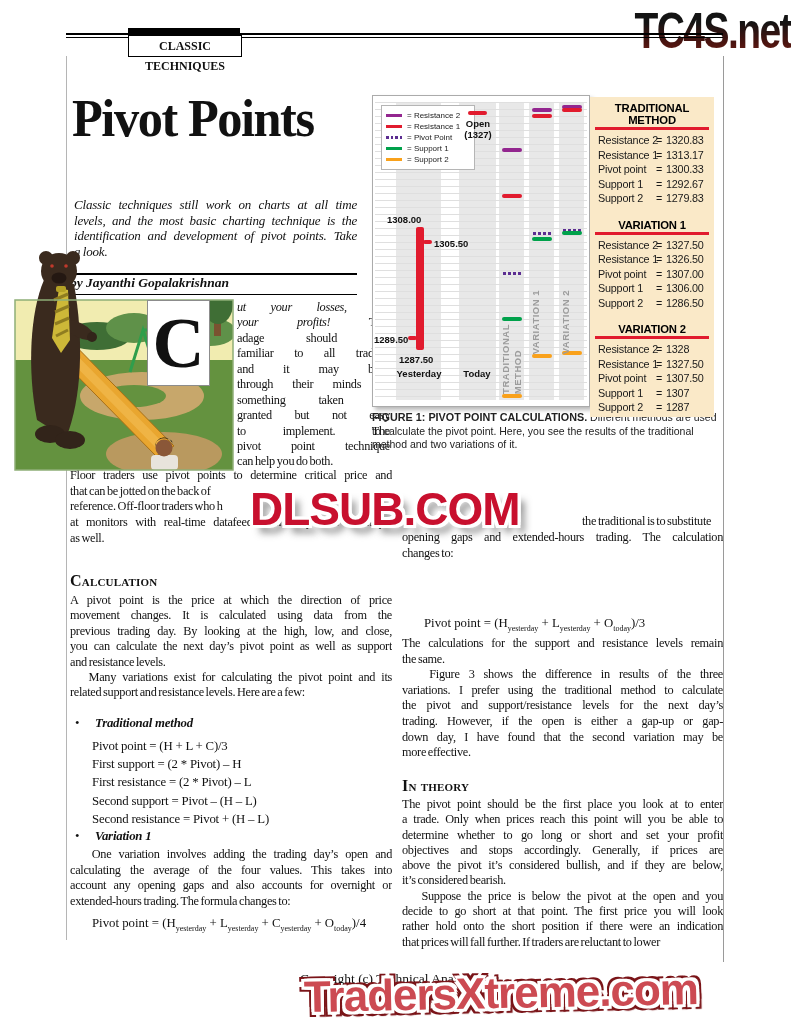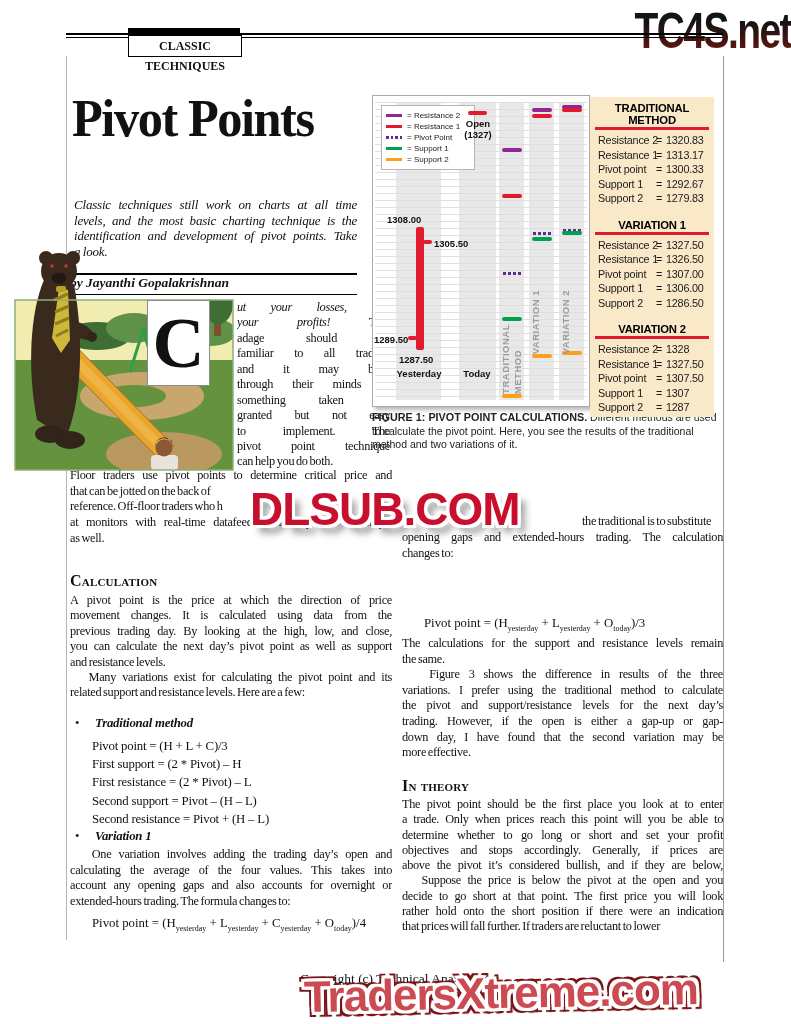--- a/index.html
+++ b/index.html
@@ -249,20 +249,21 @@
       <div class="jl">down day, I have found that the second variation may be</div>
       <div class="pl">more effective.</div>
     </div>
   <div class="abs htheory schead">In theory</div>
   <div class="abs rp4 lines body-text">
       <div class="jl">The pivot point should be the first place you look at to enter</div>
       <div class="jl">a trade. Only when prices reach this point will you be able to</div>
       <div class="jl">determine whether to go long or short and set your profit</div>
       <div class="jl">objectives and stops accordingly. Generally, if prices are</div>
       <div class="jl">above the pivot it’s considered bullish, and if they are below,</div>
+      <div class="pl">it’s considered bearish.</div>
       <div class="jl">   Suppose the price is below the pivot at the open and you</div>
       <div class="jl">decide to go short at that point. The first price you will look</div>
       <div class="jl">rather hold onto the short position if there were an indication</div>
       <div class="pl">that prices will fall further. If traders are reluctant to lower</div>
     </div>
 
   <div class="abs chart" id="chart">
       <div style="left: 23px; top: 6px; width: 45px; height: 298px; background: rgb(232, 232, 232);"></div>
       <div style="left: 86px; top: 6px; width: 37px; height: 298px; background: rgb(232, 232, 232);"></div>
       <div style="left: 126px; top: 6px; width: 25px; height: 298px; background: rgb(232, 232, 232);"></div>

